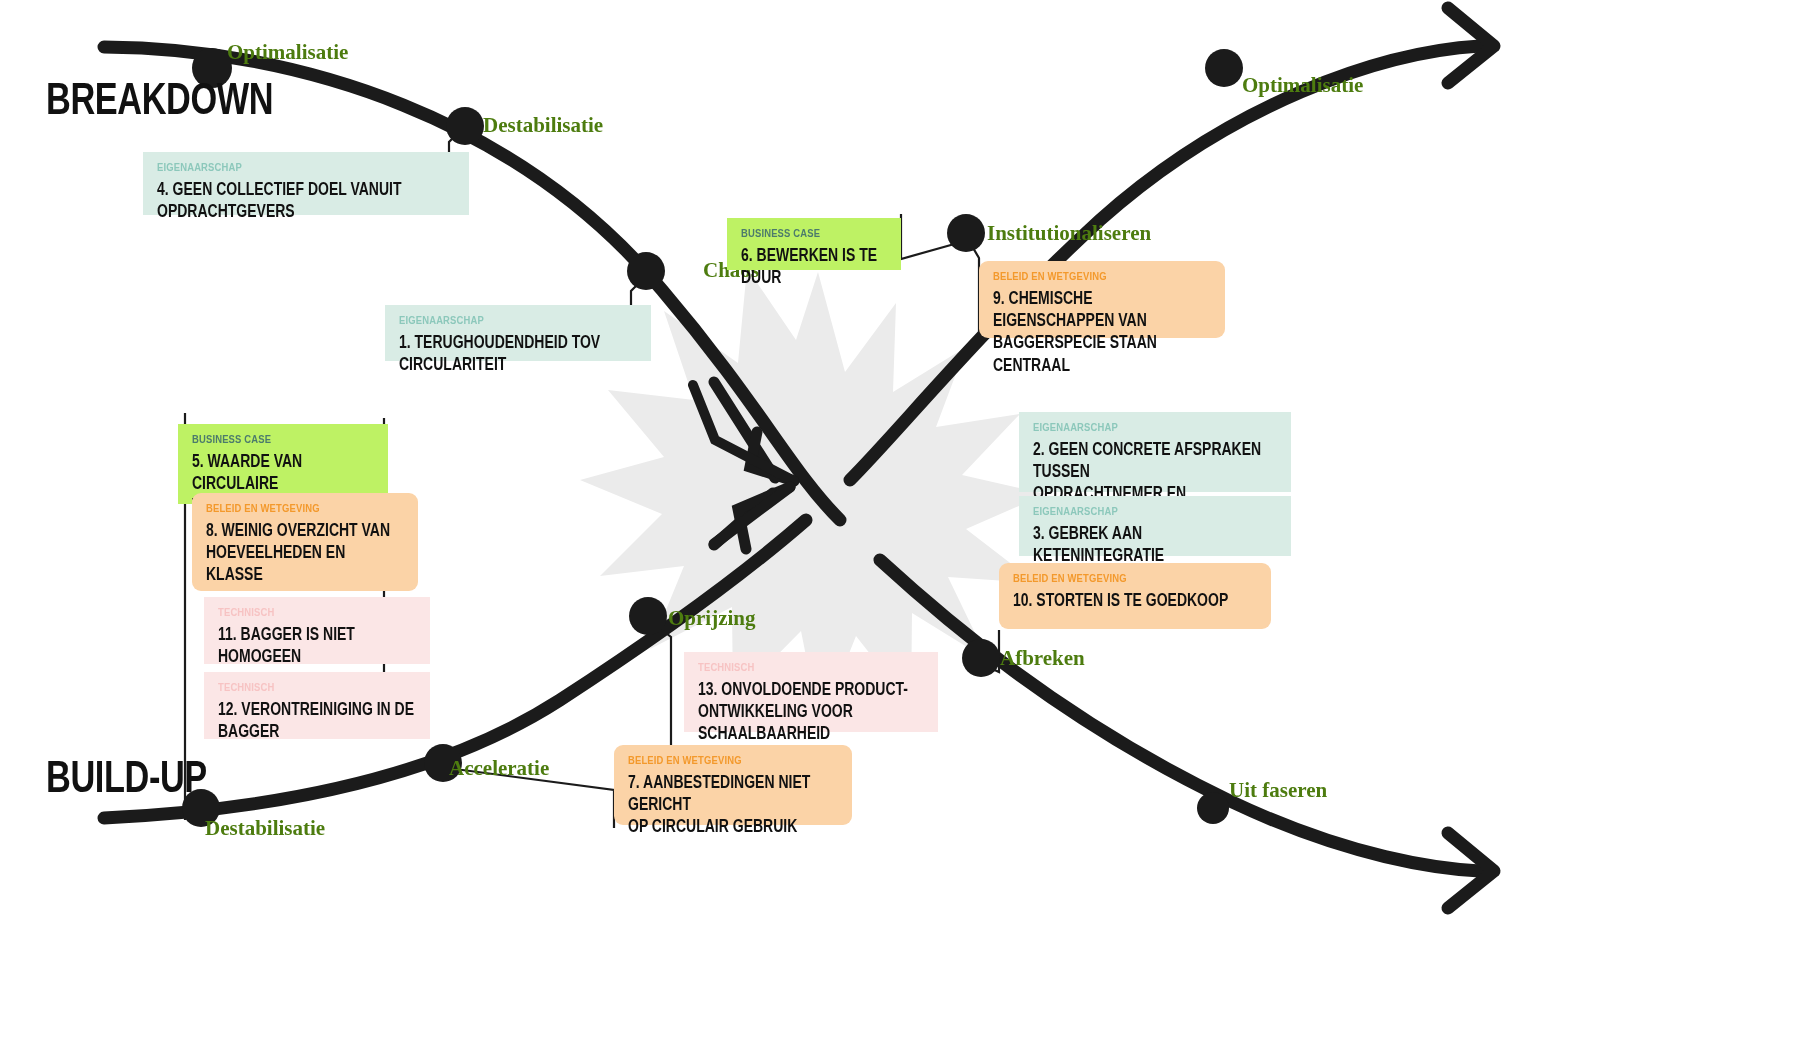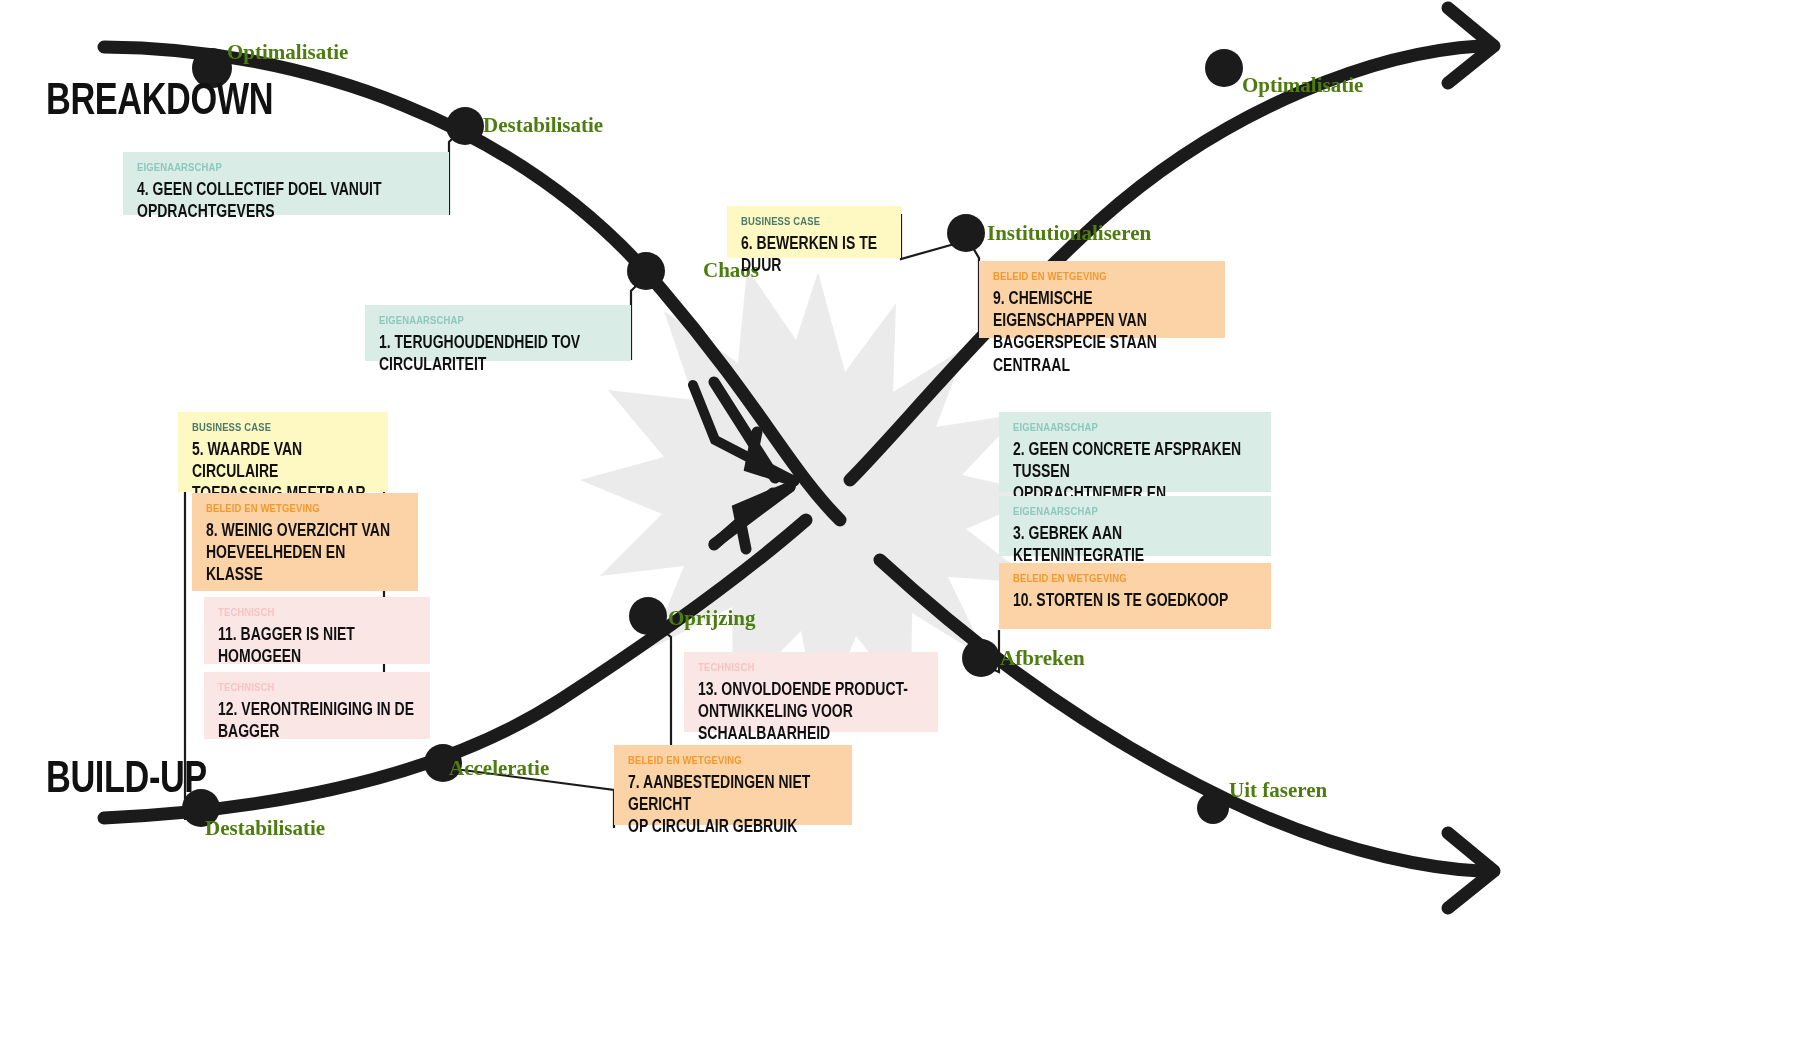--- a/index.html
+++ b/index.html
@@ -60,25 +60,25 @@
     font-size:17.5px;
     color:#111111;
     transform:scaleX(0.80);
     transform-origin:left top;
     line-height:1.28;
     white-space:pre-line;
     width:125%;
   }
 
   
-  .theme-eigenaarschap{background:#d9ece5;}
+  .theme-eigenaarschap{background:#d9ece5;margin-left:20px;}
   .theme-eigenaarschap .cat{color:#8cc8bb;}
-  .theme-business{background:#fef9c3;}
+  .theme-business{background:#bef264;margin-top:12px;}
   .theme-business .cat{color:#4c7b6c;}
-  .theme-beleid{background:#fbd3a7;}
+  .theme-beleid{background:#fbd3a7;border-radius:9px;}
   .theme-beleid .cat{color:#f3992c;}
   .theme-technisch{background:#fbe6e6;margin-left:12px;}
   .theme-technisch .cat{color:#f7c3c3;}
 </style>
 </head>
 <body>
 
 <div id="stage">
 
   <svg class="curves" viewBox="0 0 1818 1040">

